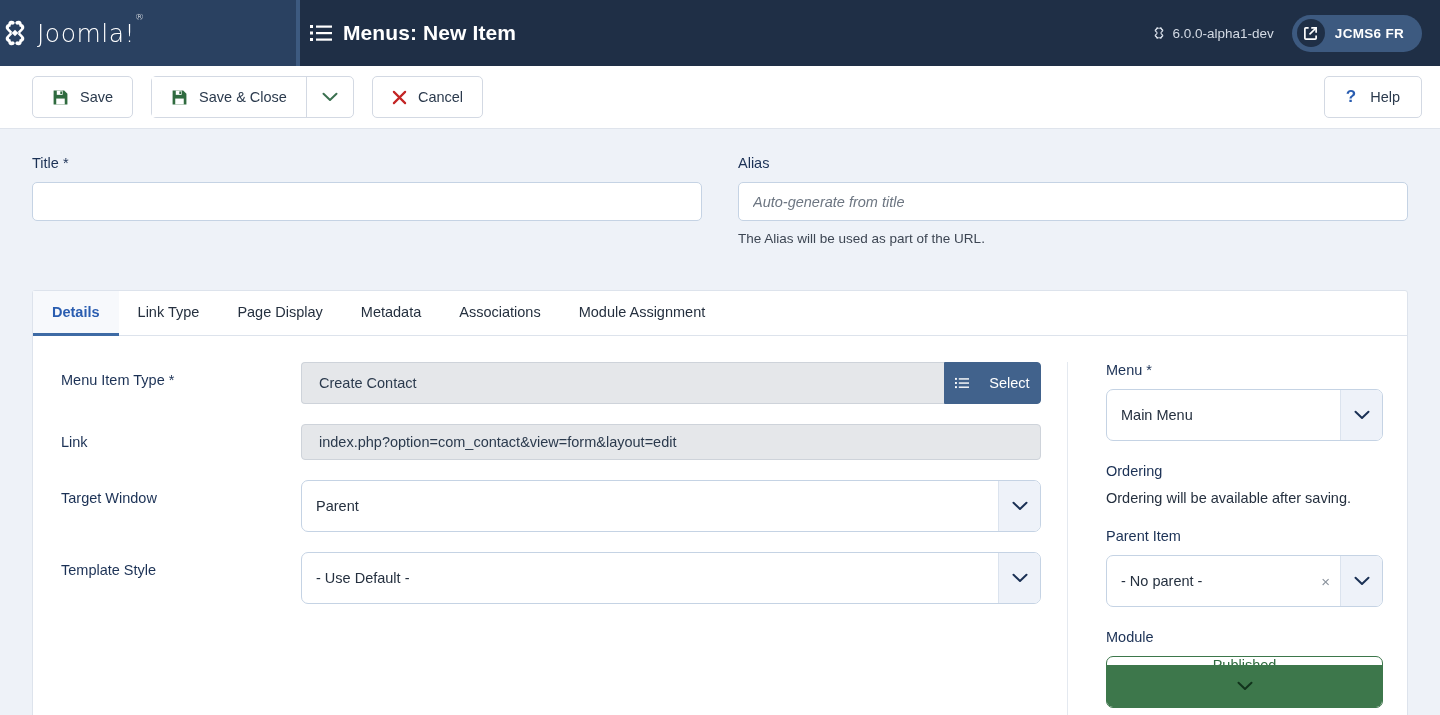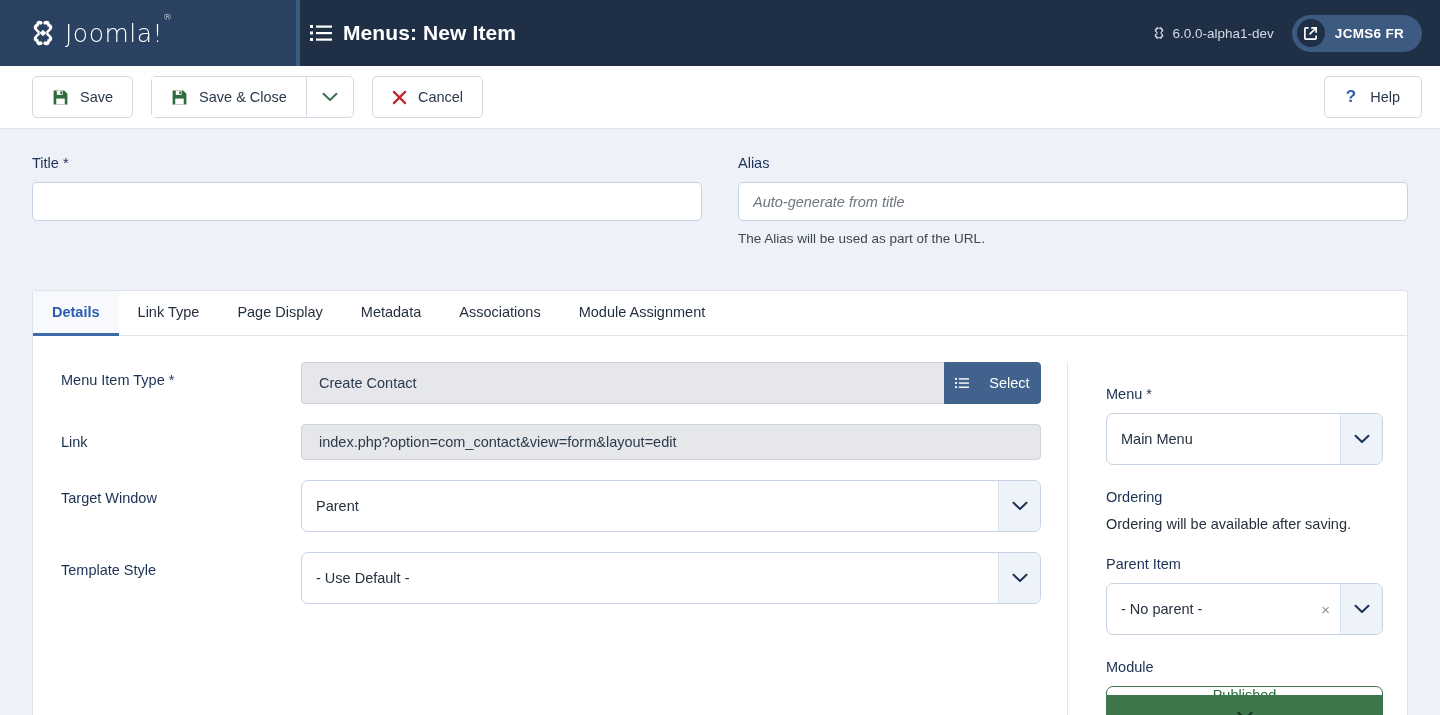--- a/index.html
+++ b/index.html
@@ -18,21 +18,21 @@
     height: 66px;
     background: #1f2f46;
     display: flex;
     align-items: stretch;
   }
   .header-brand {
     width: 296px;
     background: #2a4161;
     display: flex;
     align-items: center;
-    padding-left: 28px;
+    padding-left: 0;
     flex: 0 0 296px;
   }
   .joomla-logo { display: flex; align-items: center; gap: 7px; }
   .joomla-mark { width: 30px; height: 30px; display:block; }
   .joomla-word {
     color: #ffffff;
     font-size: 25px;
     letter-spacing: 0.5px;
     font-weight: 300;
     font-family: "DejaVu Sans", sans-serif;
@@ -315,21 +315,21 @@
   .sel.green { border-color: #3d774b; flex-direction: column; }
   .sel.green .sel-value { color: #2f6b3f; }
   .sel.green .sel-caret { background: #3d774b; border-left-color: #3d774b; }
 
   .side-label {
     color: #1b3155;
     font-size: 14.5px;
     margin-bottom: 11px;
     display: block;
   }
-  .side-block { margin-bottom: 22px; margin-top: 24px; }
+  .side-block { margin-bottom: 22px; }
   .side-note { font-size: 14.5px; color: #25303f; }
 </style>
 </head>
 <body>
 
 <div class="header">
   <div class="header-brand">
     <div class="joomla-logo">
       <svg class="joomla-mark" viewBox="0 0 40 40">
         <g fill="#ffffff">

